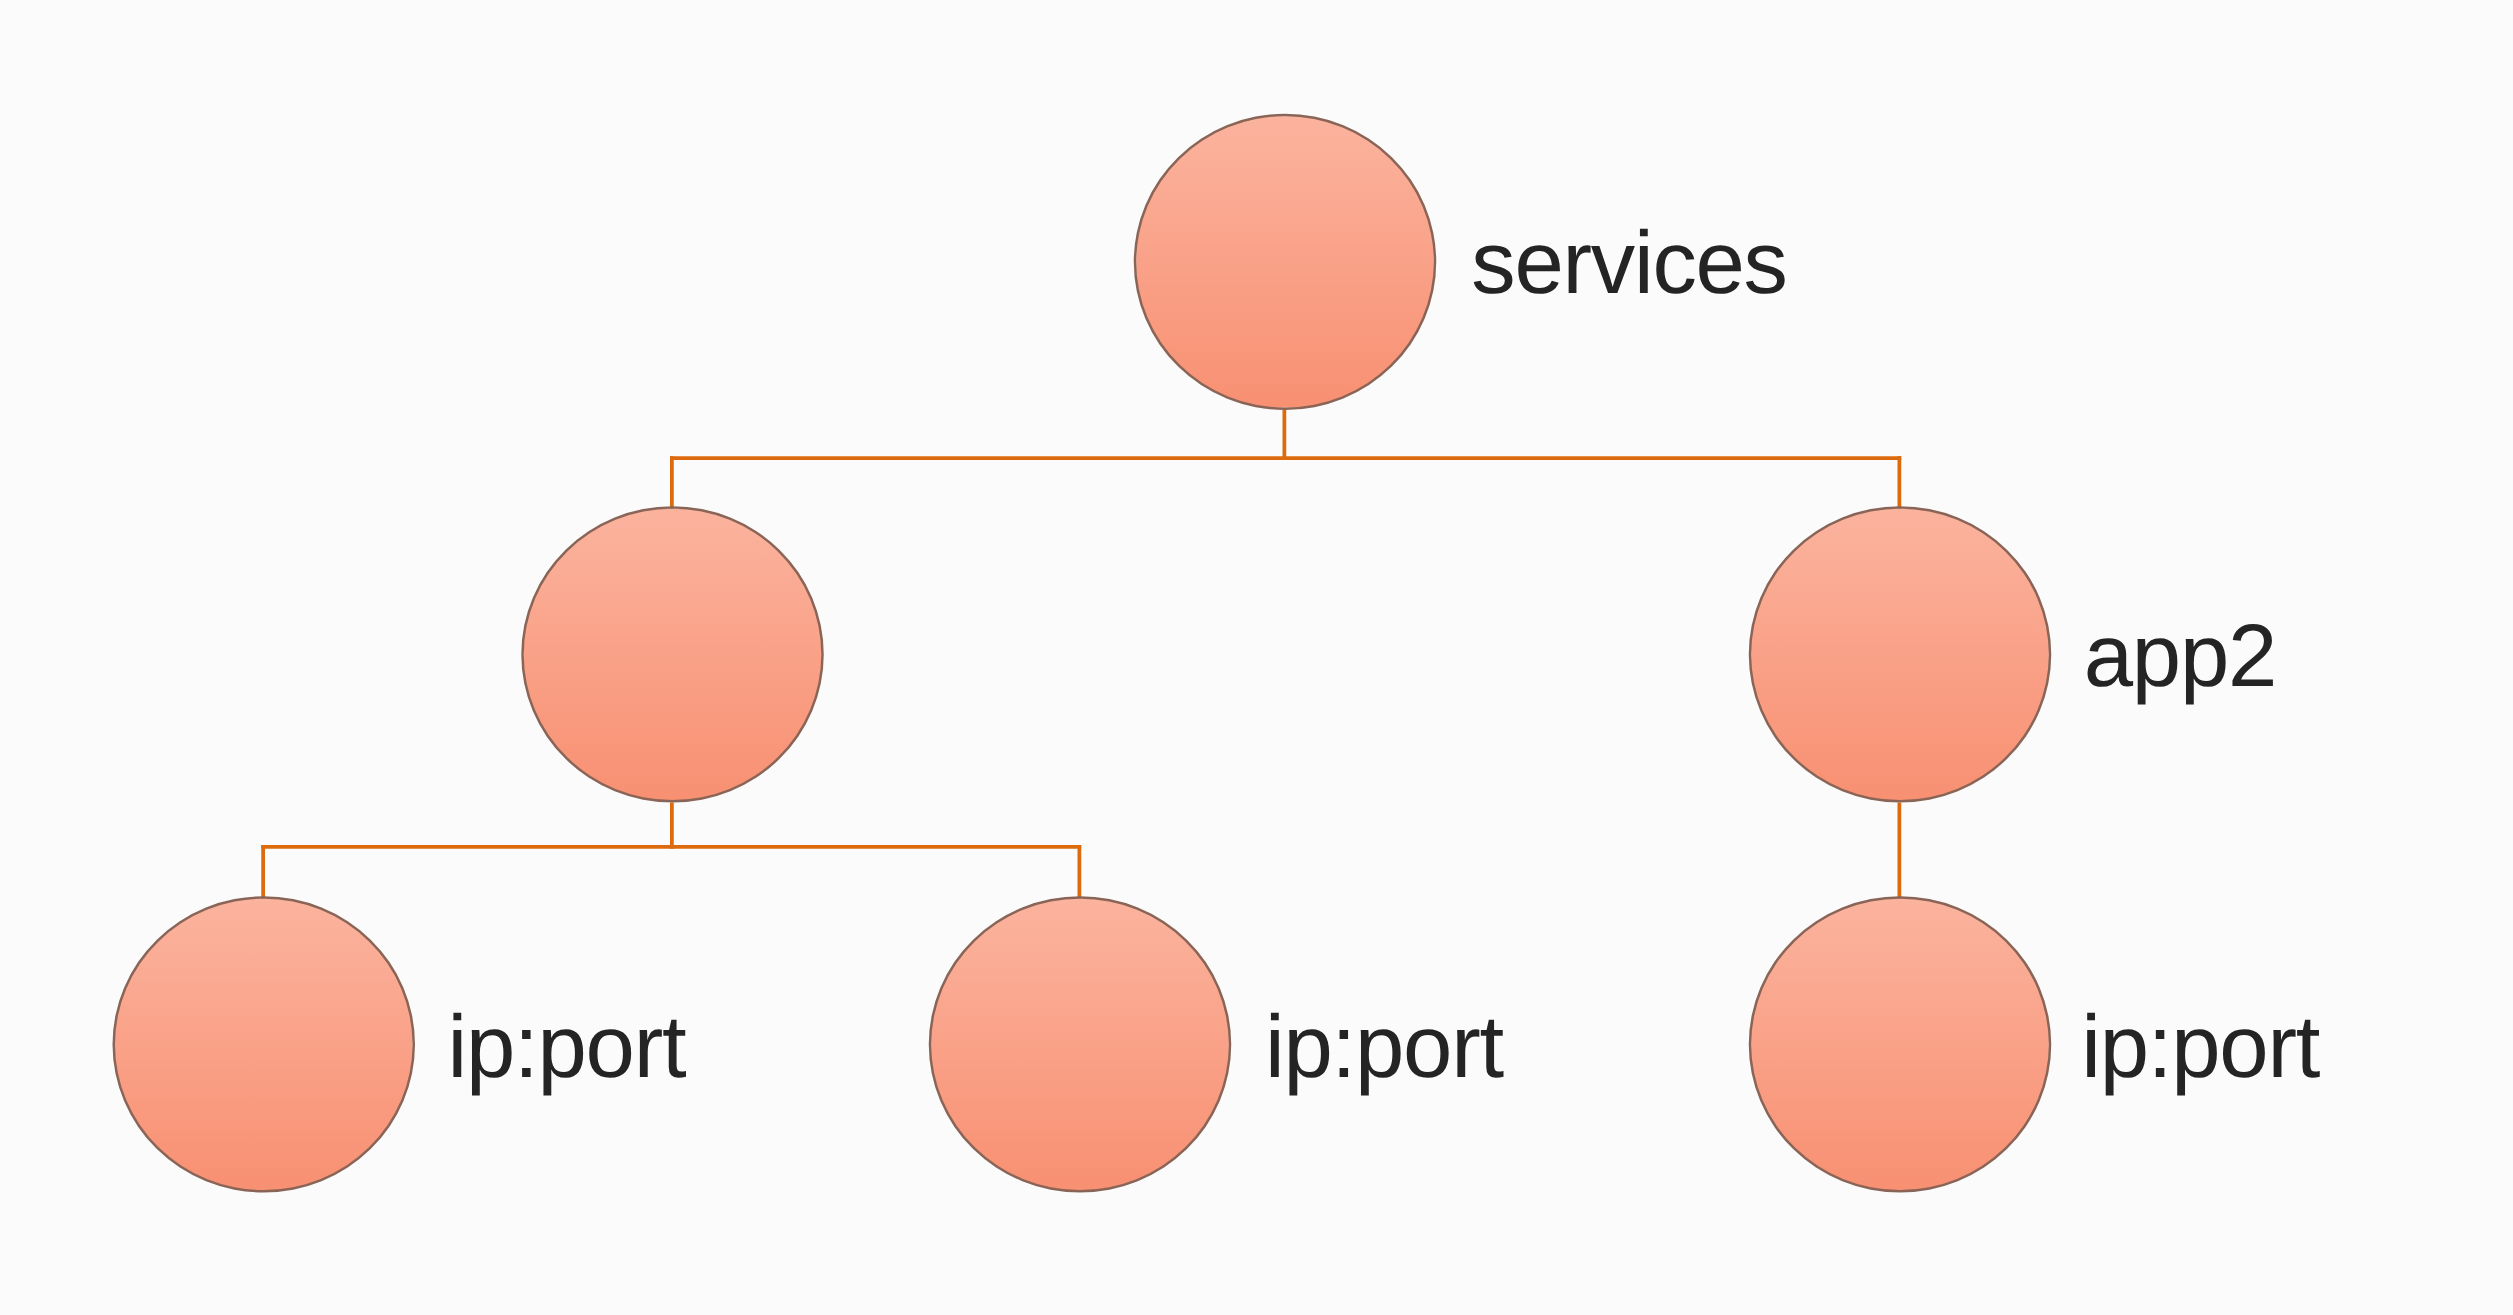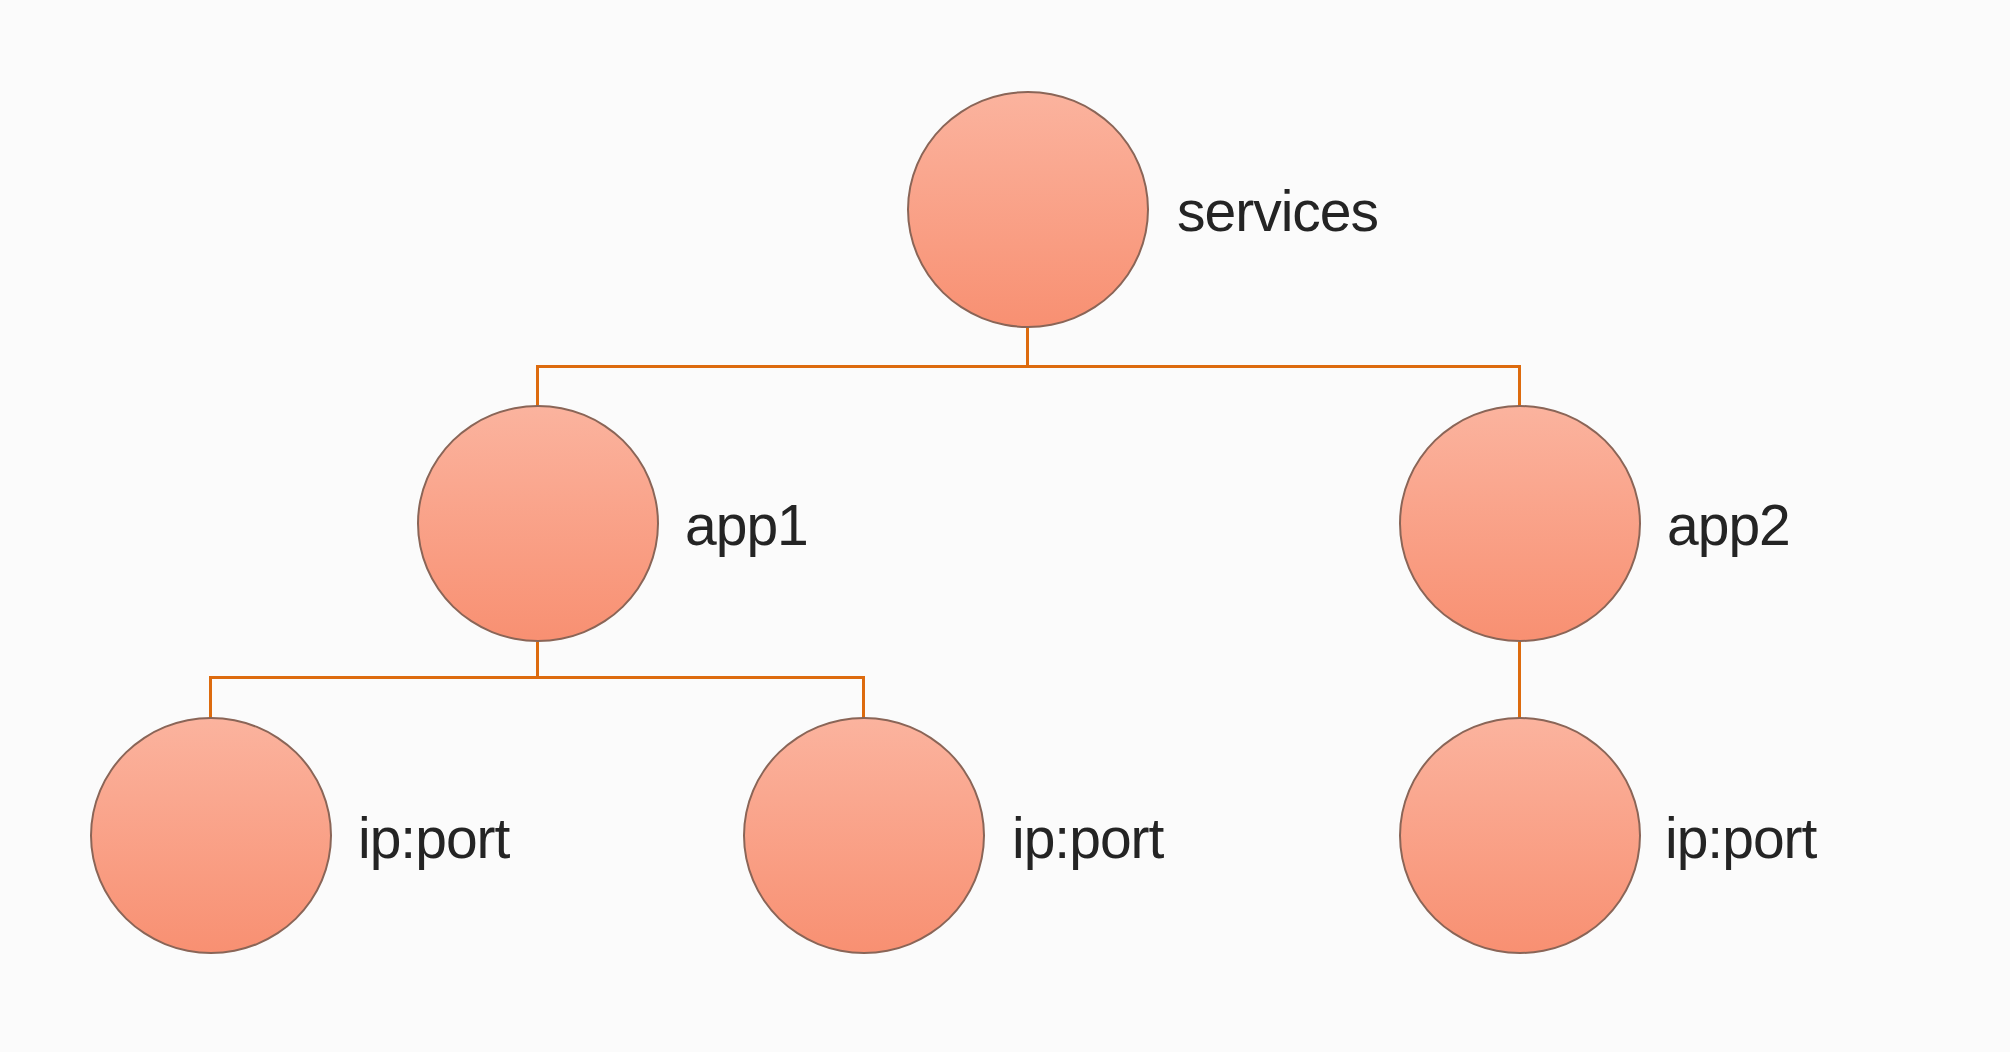--- a/index.html
+++ b/index.html
@@ -24,21 +24,21 @@
   .node{
     position:absolute;
     width:242px;height:237px;
     border-radius:50%;
     background:linear-gradient(180deg, var(--node-fill-top) 0%, var(--node-fill-bottom) 100%);
     border:2px solid var(--node-border);
     box-sizing:border-box;
   }
   .label{
     position:absolute;
-    font-size:57px;
+    font-size:71px;
     letter-spacing:-1px;
     line-height:1;
     color:var(--label-color);
     transform:translateY(-50%);
     white-space:nowrap;
   }
   .line{
     position:absolute;
     background:var(--connector);
   }
@@ -63,19 +63,18 @@
   <div class="line v" style="left:1518px; top:642px; height:77px;"></div>
 
   <div class="node" style="left:907px;  top:91px;"></div>
   <div class="node" style="left:417px;  top:405px;"></div>
   <div class="node" style="left:1399px; top:405px;"></div>
   <div class="node" style="left:90px;   top:717px;"></div>
   <div class="node" style="left:743px;  top:717px;"></div>
   <div class="node" style="left:1399px; top:717px;"></div>
 
   <div class="label" style="left:1177px; top:211px;">services</div>
-  <div class="label" style="left:685px;  top:525px;">app1</div>
   <div class="label" style="left:1667px; top:525px;text-align:right;">app2</div>
   <div class="label" style="left:358px;  top:838px;">ip:port</div>
   <div class="label" style="left:1012px; top:838px;">ip:port</div>
   <div class="label" style="left:1665px; top:838px;">ip:port</div>
 
 </div>
 
 </body></html>

